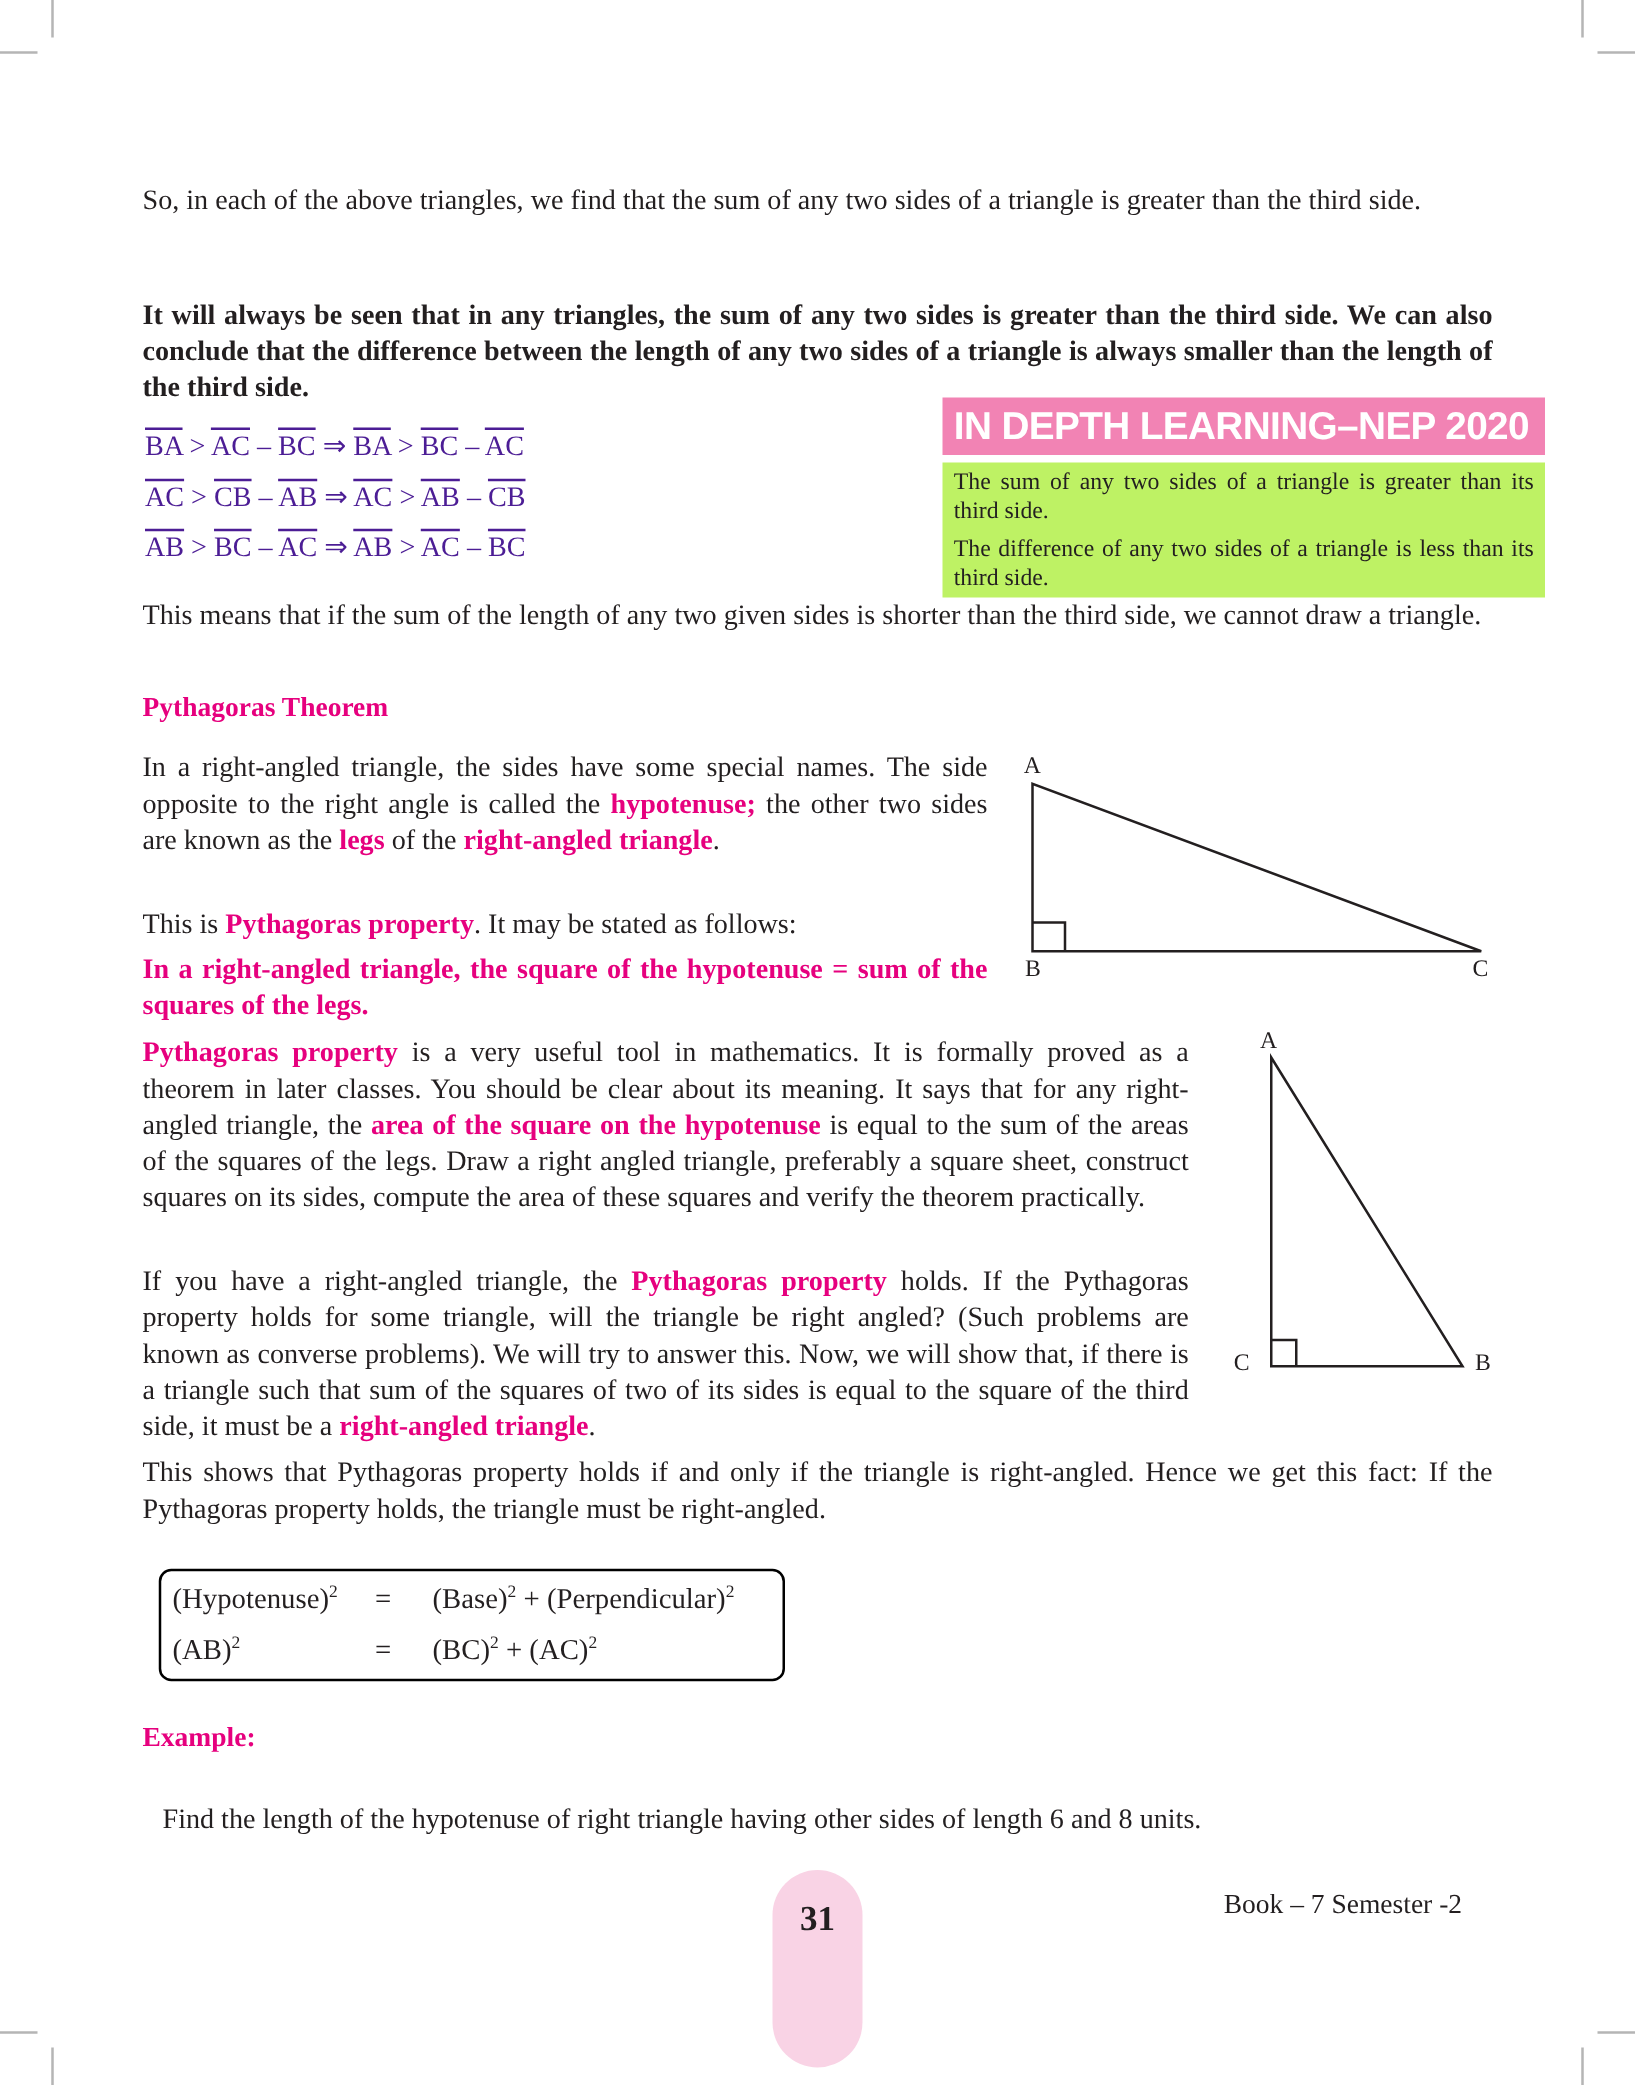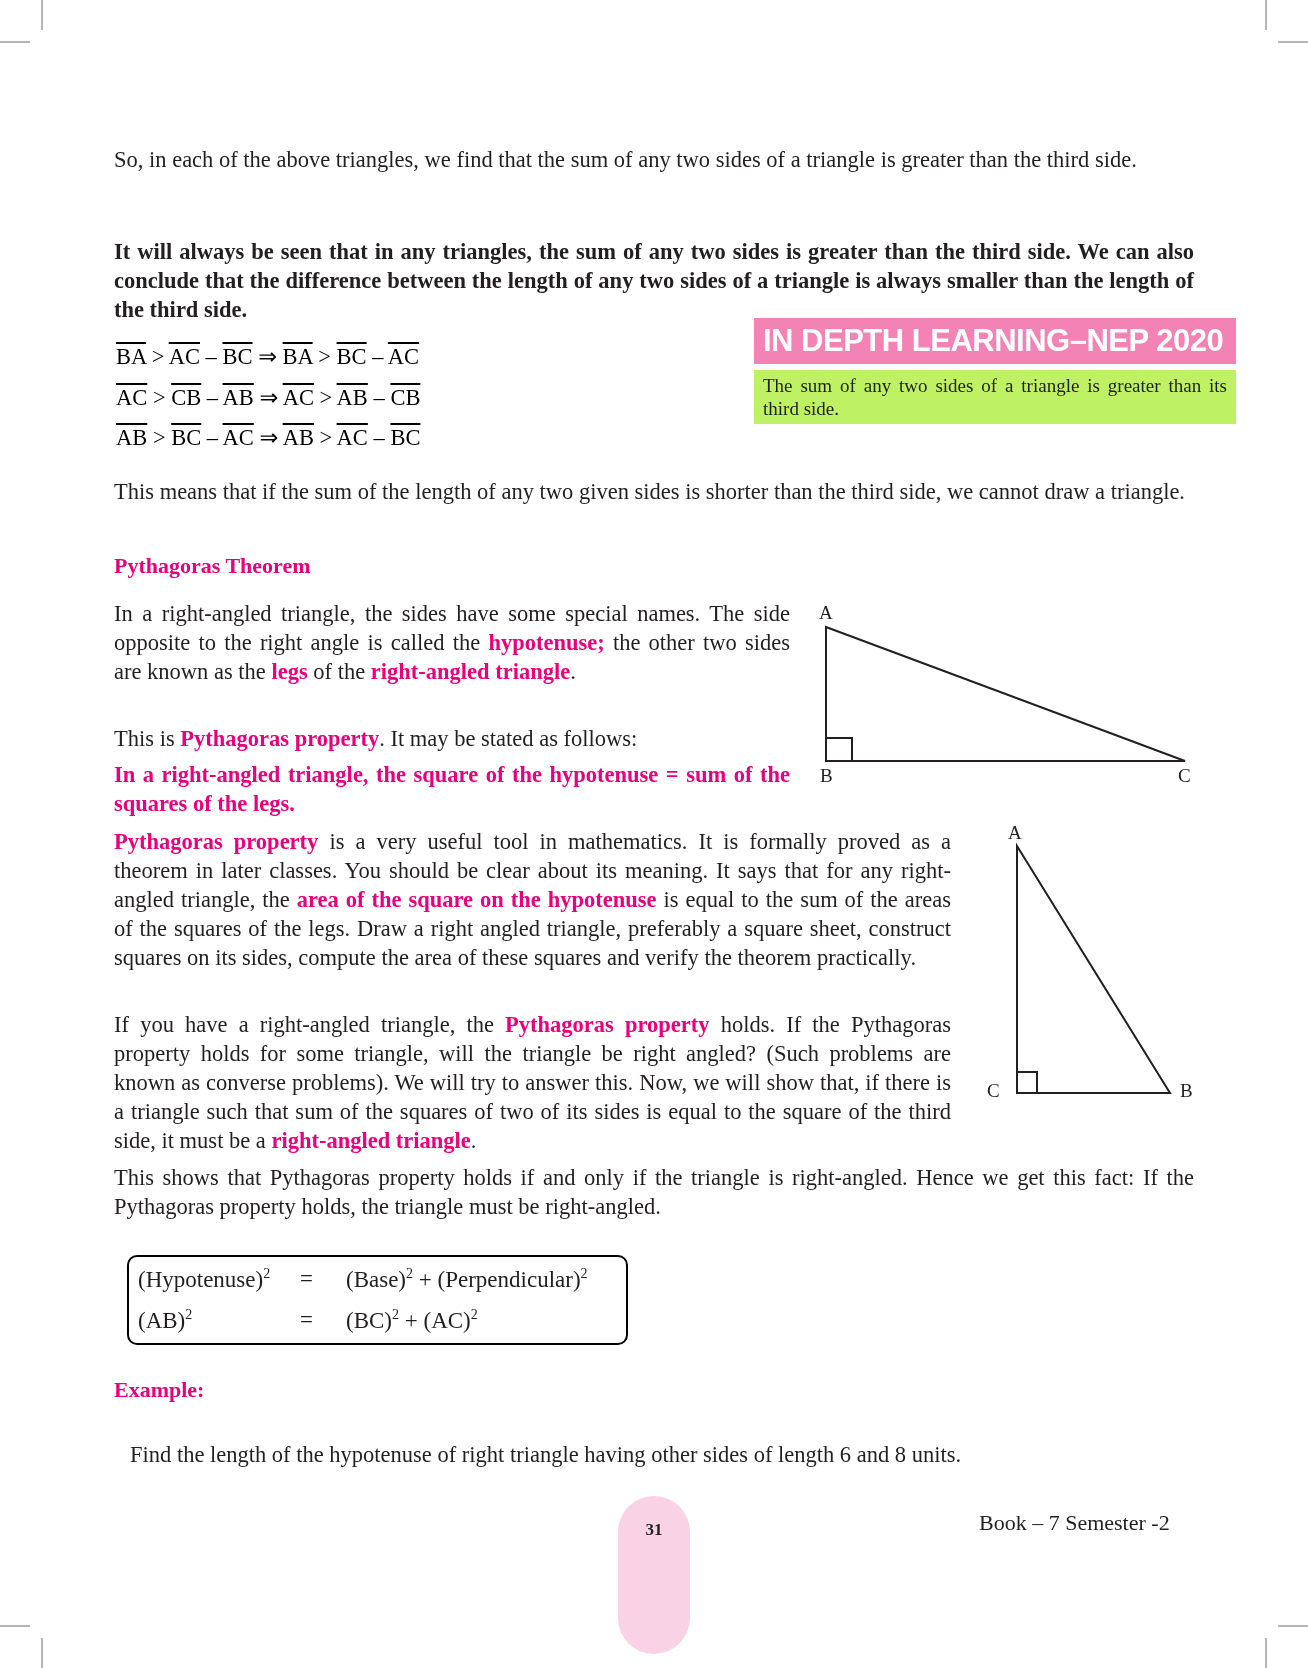--- a/index.html
+++ b/index.html
@@ -18,21 +18,21 @@
   }
   .pink { color: #e6007e; font-weight: bold; }
   .heading {
     position: absolute; left: 114px;
     font-family: "Liberation Serif", serif; font-weight: bold;
     font-size: 22px; color: #e6007e;
   }
   .ineq {
     position: absolute; left: 116px;
     font-family: "Liberation Serif", serif;
-    font-size: 22.5px; color: #000000; white-space: nowrap;
+    font-size: 22.5px; color: #4c1d95; white-space: nowrap;
   }
   .ol { text-decoration: overline; }
   .nep-box { position: absolute; left: 754px; top: 318px; width: 482px; }
   .nep-title {
     background: #f283b4; color: #ffffff; height: 46px;
     font-family: "Liberation Sans", sans-serif; font-weight: bold;
     font-size: 31px; line-height: 46px; padding-left: 9px;
     letter-spacing: -0.5px; transform-origin: left; 
   }
   .nep-gap { height: 6px; background: #ffffff; }
@@ -53,21 +53,21 @@
   }
   .eq-row sup { font-size: 14px; }
   .eq-col { position: absolute; }
   .lbl { position: absolute; font-family: "Liberation Serif", serif; font-size: 19px; color: #231f20; }
   .pill {
     position: absolute; left: 618px; top: 1496px; width: 72px; height: 158px;
     background: #f9d3e5; border-radius: 36px;
   }
   .pagenum {
     position: absolute; left: 618px; top: 1520px; width: 72px; text-align: center;
-    font-family: "Liberation Serif", serif; font-weight: bold; font-size: 17px;
+    font-family: "Liberation Serif", serif; font-weight: bold; font-size: 28px;
   }
   .footer-book {
     position: absolute; left: 979px; top: 1510px;
     font-family: "Liberation Serif", serif; font-size: 22px; white-space: nowrap;
   }
 </style>
 </head>
 <body>
 
 <div class="crop" style="left:41px;top:0;width:2px;height:30px;"></div>
@@ -90,20 +90,21 @@
 </div>
 <div class="ineq" style="top:424px;">
   <span class="ol">AB</span><span> &gt; </span><span class="ol">BC</span><span> – </span><span class="ol">AC</span><span> ⇒ </span><span class="ol">AB</span><span> &gt; </span><span class="ol">AC</span><span> – </span><span class="ol">BC</span>
 </div>
 
 <div class="nep-box">
   <div class="nep-title">IN DEPTH LEARNING–NEP 2020</div>
   <div class="nep-gap"></div>
   <div class="nep-body">
     <p>The sum of any two sides of a triangle is greater than its third side.</p>
+    <p>The difference of any two sides of a triangle is less than its third side.</p>
   </div>
 </div>
 
 <p class="para" style="top:477px;margin:0;">This means that if the sum of the length of any two given sides is shorter than the third side, we cannot draw a triangle.</p>
 
 <div class="heading" style="top:553px;">Pythagoras Theorem</div>
 
 <p class="para" style="top:599px;width:676px;margin:0;">
   <span>In a right-angled triangle, the sides have some special names. The side opposite to the right angle is called the </span><span class="pink">hypotenuse;</span><span> the other two sides are known as the </span><span class="pink">legs</span><span> of the </span><span class="pink">right-angled triangle</span><span>.</span>
 </p>

